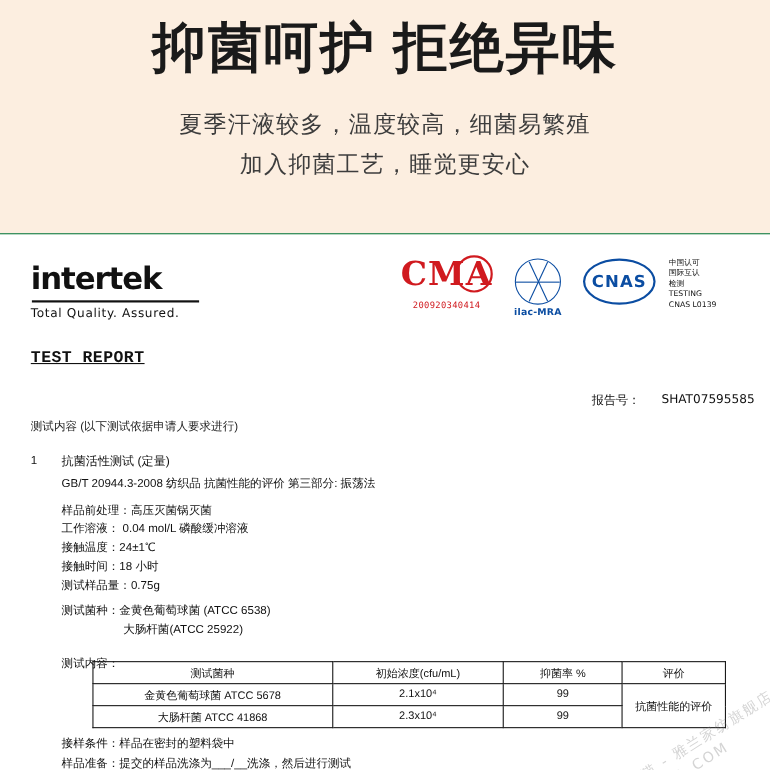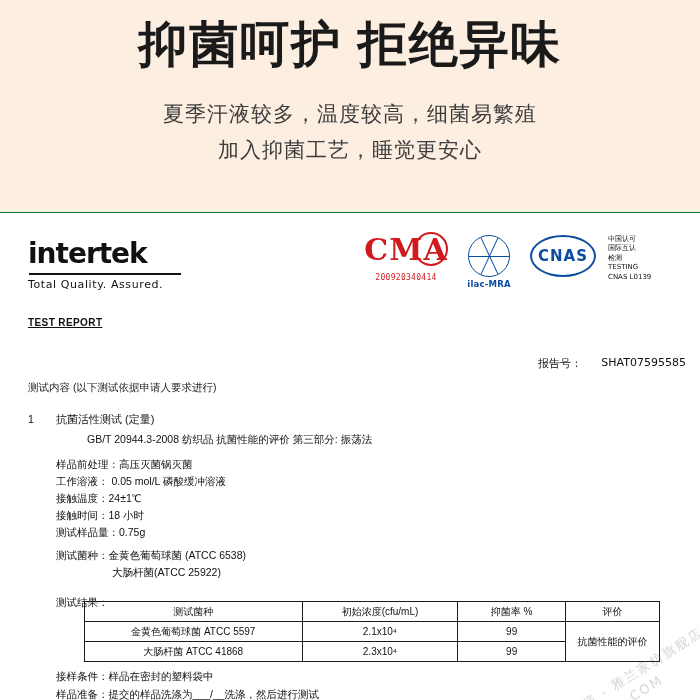--- a/index.html
+++ b/index.html
@@ -191,26 +191,26 @@
     color: #111;
     font-family: "DejaVu Sans", sans-serif;
   }
   .mark-cnas-text div { white-space: nowrap; }
 
   
   .test-report {
     position: absolute;
     left: 28px;
     top: 104px;
-    font-size: 10px;
+    font-size: 15px;
     font-weight: bold;
     color: #111;
     text-decoration: underline;
     letter-spacing: 0.4px;
-    font-family: Liberation Sans, sans-serif;
+    font-family: Liberation Mono, monospace;
   }
 
   
   .report-no {
     position: absolute;
     right: 118px;
     top: 143px;
     font-size: 11px;
     color: #111;
   }
@@ -244,21 +244,20 @@
     top: 199px;
     font-size: 11px;
     color: #111;
   }
   .sec-std {
     position: absolute;
     left: 56px;
     top: 220px;
     font-size: 10.5px;
     color: #111;
-    margin-left: 31px;
   }
 
   .params {
     position: absolute;
     left: 56px;
     top: 243px;
     font-size: 10.5px;
     line-height: 1.62;
     color: #111;
   }
@@ -390,45 +389,45 @@
     <div class="report-no-val">SHAT07595585</div>
 
     <div class="content-note">测试内容 (以下测试依据申请人要求进行)</div>
 
     <div class="sec-num">1</div>
     <div class="sec-title">抗菌活性测试 (定量)</div>
     <div class="sec-std">GB/T 20944.3-2008 纺织品 抗菌性能的评价 第三部分: 振荡法</div>
 
     <div class="params">
       <div>样品前处理：高压灭菌锅灭菌</div>
-      <div>工作溶液： 0.05 mol/L 磷酸缓冲溶液</div>
+      <div>工作溶液： 0.04 mol/L 磷酸缓冲溶液</div>
       <div>接触温度：24±1℃</div>
       <div>接触时间：18 小时</div>
       <div>测试样品量：0.75g</div>
     </div>
 
     <div class="strains">
       <div>测试菌种：金黄色葡萄球菌 (ATCC 6538)</div>
       <div class="indent">大肠杆菌(ATCC 25922)</div>
     </div>
 
-    <div class="results-label">测试结果：</div>
+    <div class="results-label">测试内容：</div>
 
     <table class="results">
       <thead>
         <tr>
           <th class="col-strain">测试菌种</th>
           <th class="col-conc">初始浓度(cfu/mL)</th>
           <th class="col-rate">抑菌率 %</th>
           <th class="col-eval">评价</th>
         </tr>
       </thead>
       <tbody>
         <tr>
-          <td>金黄色葡萄球菌 ATCC 5597</td>
+          <td>金黄色葡萄球菌 ATCC 5678</td>
           <td>2.1x10⁴</td>
           <td>99</td>
           <td class="cell-eval" rowspan="2">抗菌性能的评价</td>
         </tr>
         <tr>
           <td>大肠杆菌 ATCC 41868</td>
           <td>2.3x10⁴</td>
           <td>99</td>
         </tr>
       </tbody>

